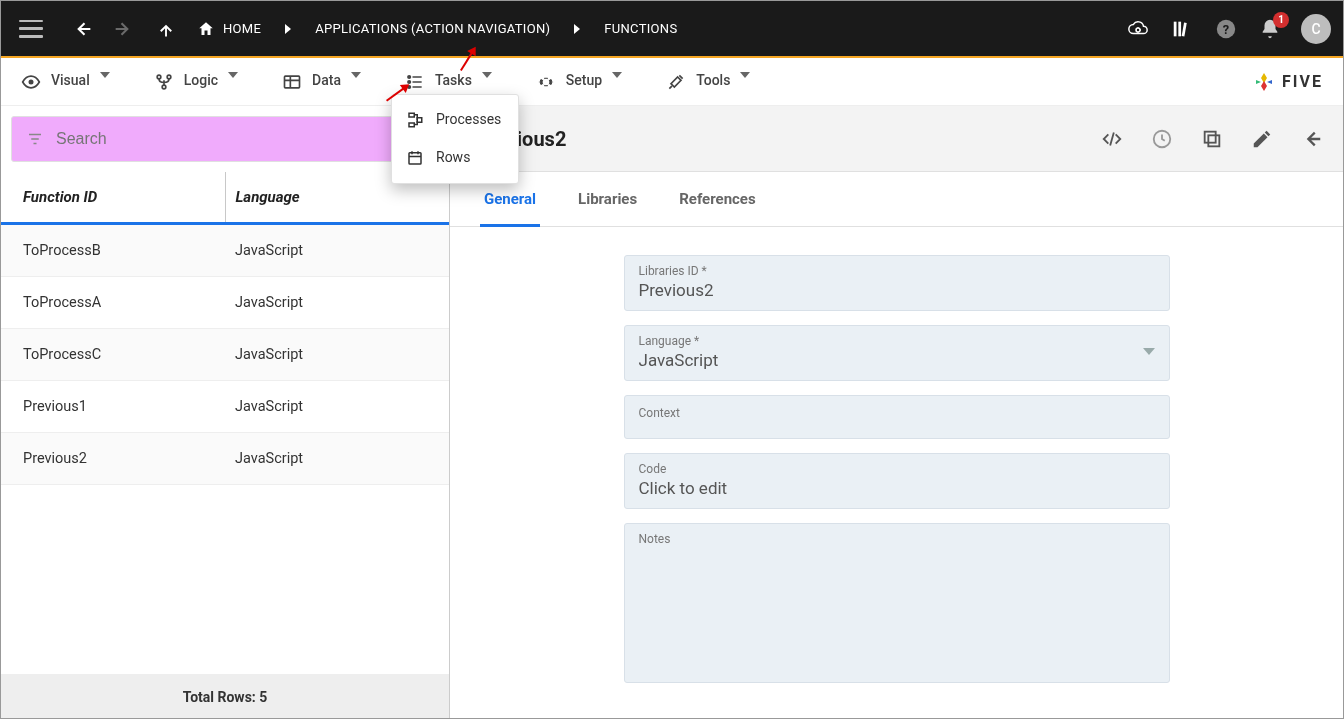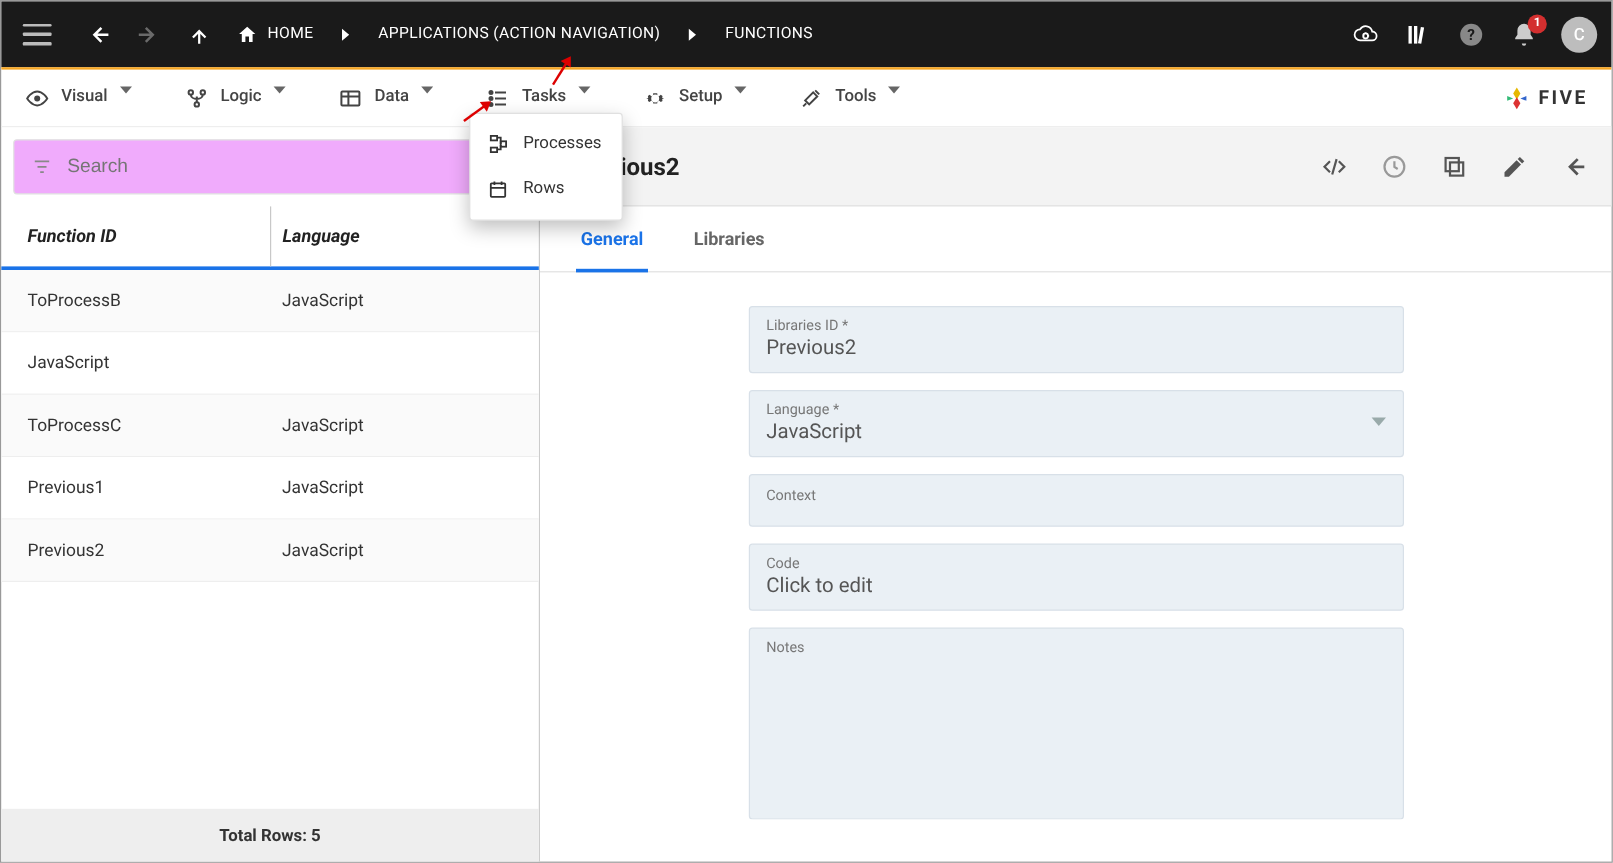--- a/index.html
+++ b/index.html
@@ -248,20 +248,21 @@
     <div class="table-head">
       <div class="th">Function ID</div>
       <div class="th">Language</div>
     </div>
     <div class="table-body">
       <div class="tr">
           <div class="td">ToProcessB</div>
           <div class="td">JavaScript</div>
         </div>
       <div class="tr">
+          <div class="td">ToProcessA</div>
           <div class="td">JavaScript</div>
         </div>
       <div class="tr">
           <div class="td">ToProcessC</div>
           <div class="td">JavaScript</div>
         </div>
       <div class="tr">
           <div class="td">Previous1</div>
           <div class="td">JavaScript</div>
         </div>
@@ -303,20 +304,21 @@
         <div class="ico">
             <svg width="22" height="22" viewBox="0 0 24 24" fill="none" stroke="#555" stroke-width="2.5">
               <path d="M15 5l-7 7 7 7M8 12h13"></path>
             </svg>
           </div>
       </div>
     </div>
     <div class="tabs">
       <div class="tab active">General</div>
       <div class="tab">Libraries</div>
+      <div class="tab">References</div>
     </div>
     <div class="form-area">
       <div class="field">
         <div class="field-label">Libraries ID *</div>
         <div class="field-value">Previous2</div>
       </div>
       <div class="field lang">
         <div class="field-label">Language *</div>
         <div class="field-value">JavaScript</div>
         <div class="caret-down"></div>

